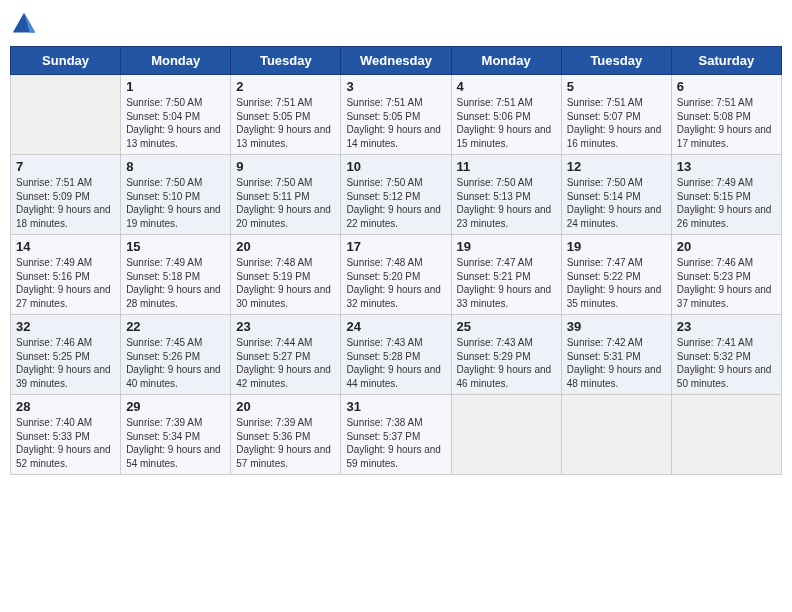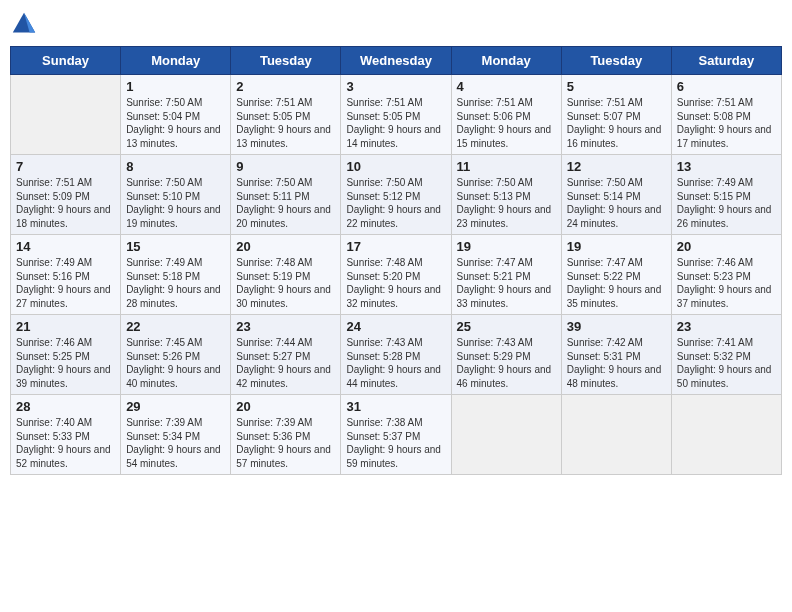--- a/index.html
+++ b/index.html
@@ -204,21 +204,21 @@
           <span class="day-num">19</span>
           <div class="day-info">Sunrise: 7:47 AM<br>Sunset: 5:22 PM<br>Daylight: 9 hours and 35 minutes.</div>
         </td>
         <td>
           <span class="day-num">20</span>
           <div class="day-info">Sunrise: 7:46 AM<br>Sunset: 5:23 PM<br>Daylight: 9 hours and 37 minutes.</div>
         </td>
       </tr>
       <tr>
         <td>
-          <span class="day-num">21</span>
+          <span class="day-num">32</span>
           <div class="day-info">Sunrise: 7:46 AM<br>Sunset: 5:25 PM<br>Daylight: 9 hours and 39 minutes.</div>
         </td>
         <td>
           <span class="day-num">22</span>
           <div class="day-info">Sunrise: 7:45 AM<br>Sunset: 5:26 PM<br>Daylight: 9 hours and 40 minutes.</div>
         </td>
         <td>
           <span class="day-num">23</span>
           <div class="day-info">Sunrise: 7:44 AM<br>Sunset: 5:27 PM<br>Daylight: 9 hours and 42 minutes.</div>
         </td>

